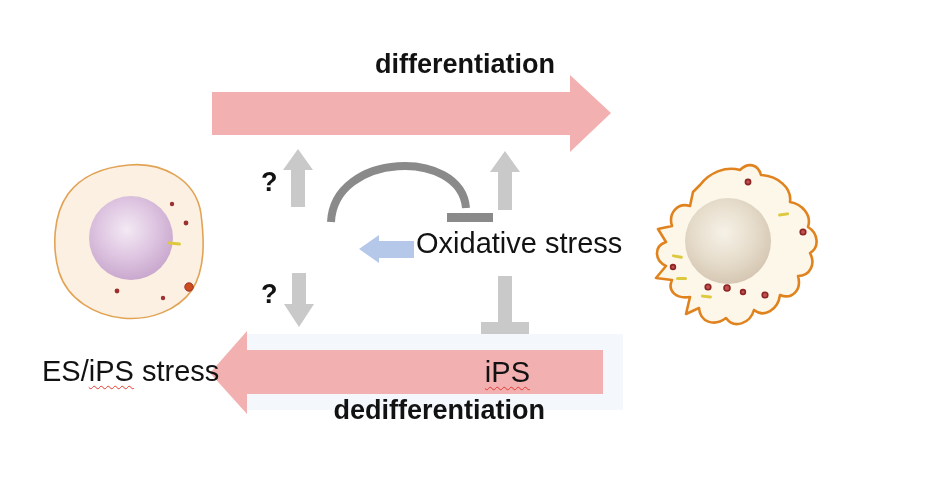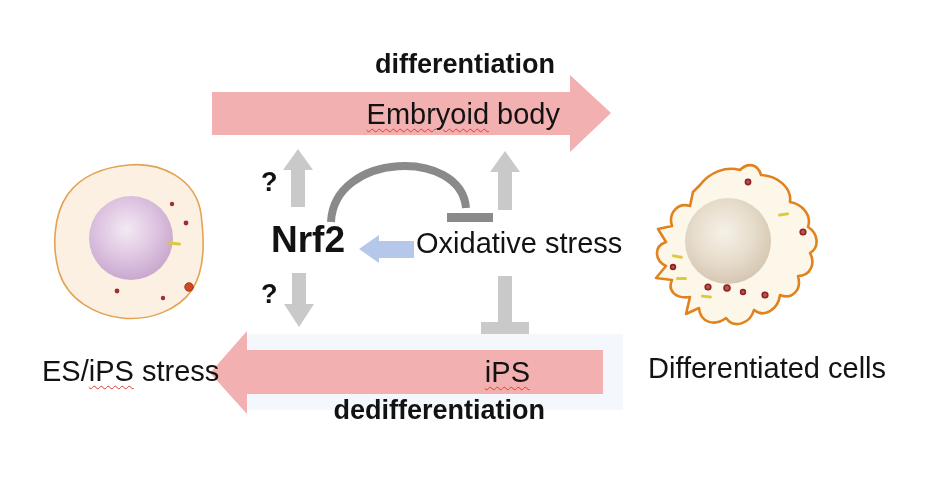--- a/index.html
+++ b/index.html
@@ -115,31 +115,28 @@
       <circle class="ring-dot" cx="673" cy="267" r="2.4"></circle>
       <circle class="ring-dot" cx="708" cy="287" r="2.8"></circle>
       <circle class="ring-dot" cx="727" cy="288" r="3.0"></circle>
       <circle class="ring-dot" cx="743" cy="292" r="2.4"></circle>
       <circle class="ring-dot" cx="765" cy="295" r="2.8"></circle>
     </g>
   </svg>
 
   <div class="lbl bold fs27 center" style="left:255px;top:50px;width:300px;">differentiation</div>
 
-  <div class="lbl fs29 center" style="left:260px;top:99px;width:300px;"><span class="misspelled">Embryoid</span><span> body</span></div>
 
   <div class="lbl bold fs27" style="left:261px;top:168px;">?</div>
 
   <div class="lbl bold fs27" style="left:261px;top:280px;">?</div>
 
-  <div class="lbl bold fs37" style="left:271px;top:221px;">Nrf2</div>
 
   <div class="lbl fs29" style="left:416px;top:228px;">Oxidative stress</div>
 
   <div class="lbl fs29" style="left:42px;top:356px;"><span>ES/</span><span class="misspelled">iPS</span><span> stress</span></div>
 
   <div class="lbl fs29 center" style="left:440px;top:357px;width:90px;"><span class="misspelled">iPS</span></div>
 
   <div class="lbl bold fs27 center" style="left:295px;top:396px;width:250px;">dedifferentiation</div>
 
-  <div class="lbl fs29" style="left:648px;top:353px;">Differentiated cells</div>
 
 </div>
 
 </body></html>

